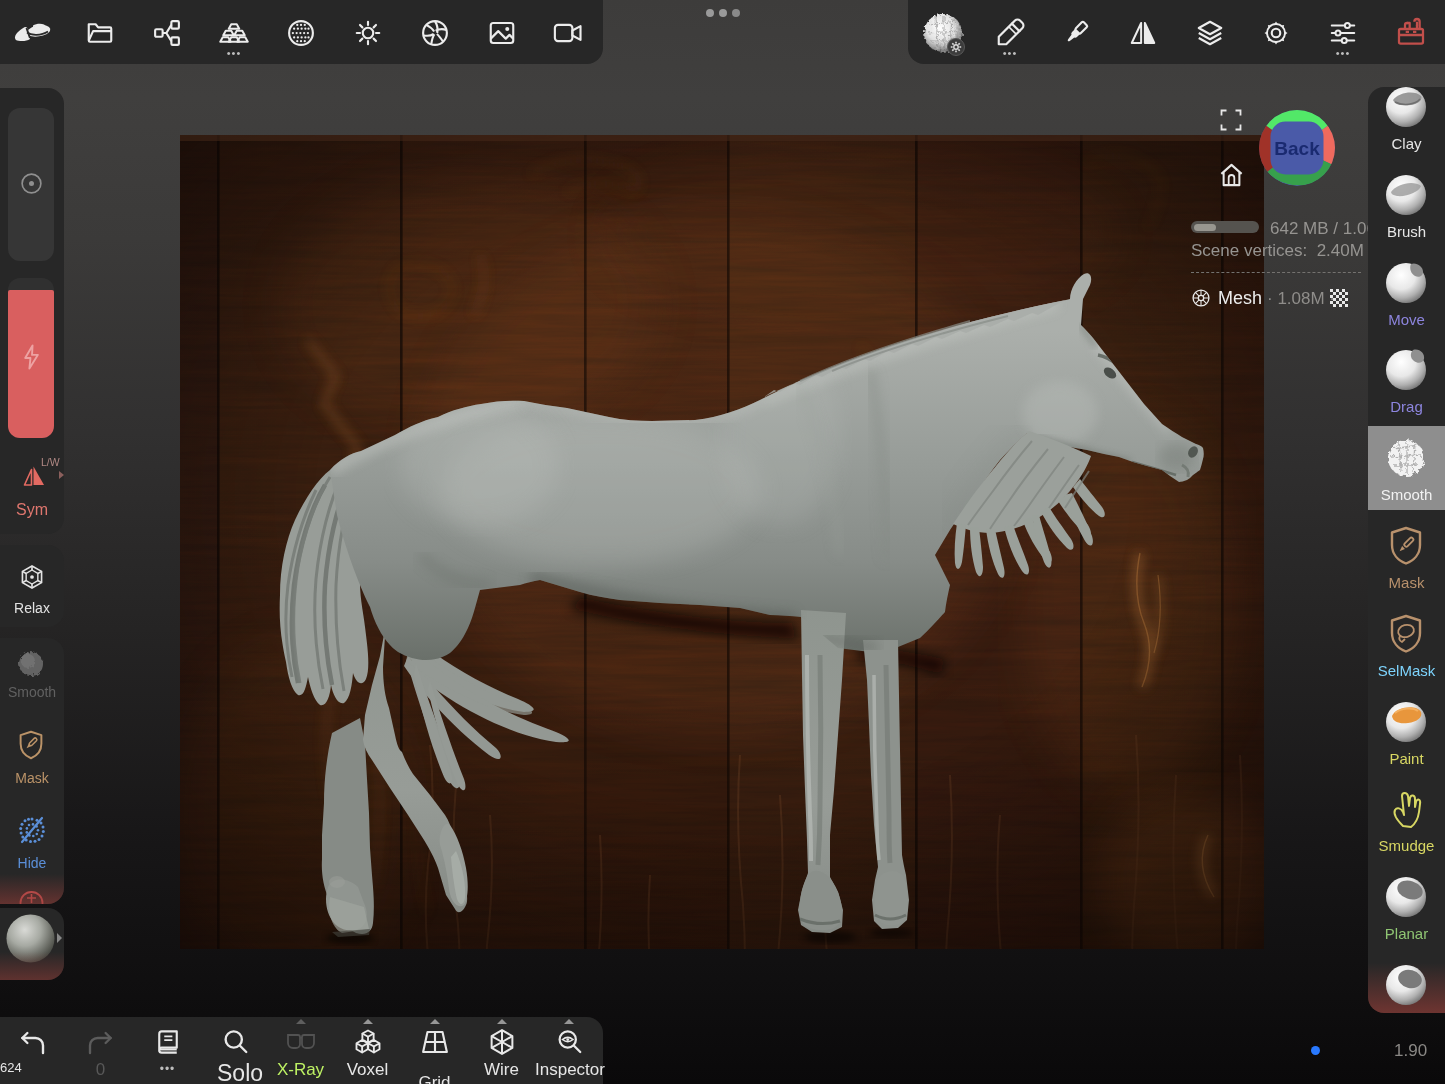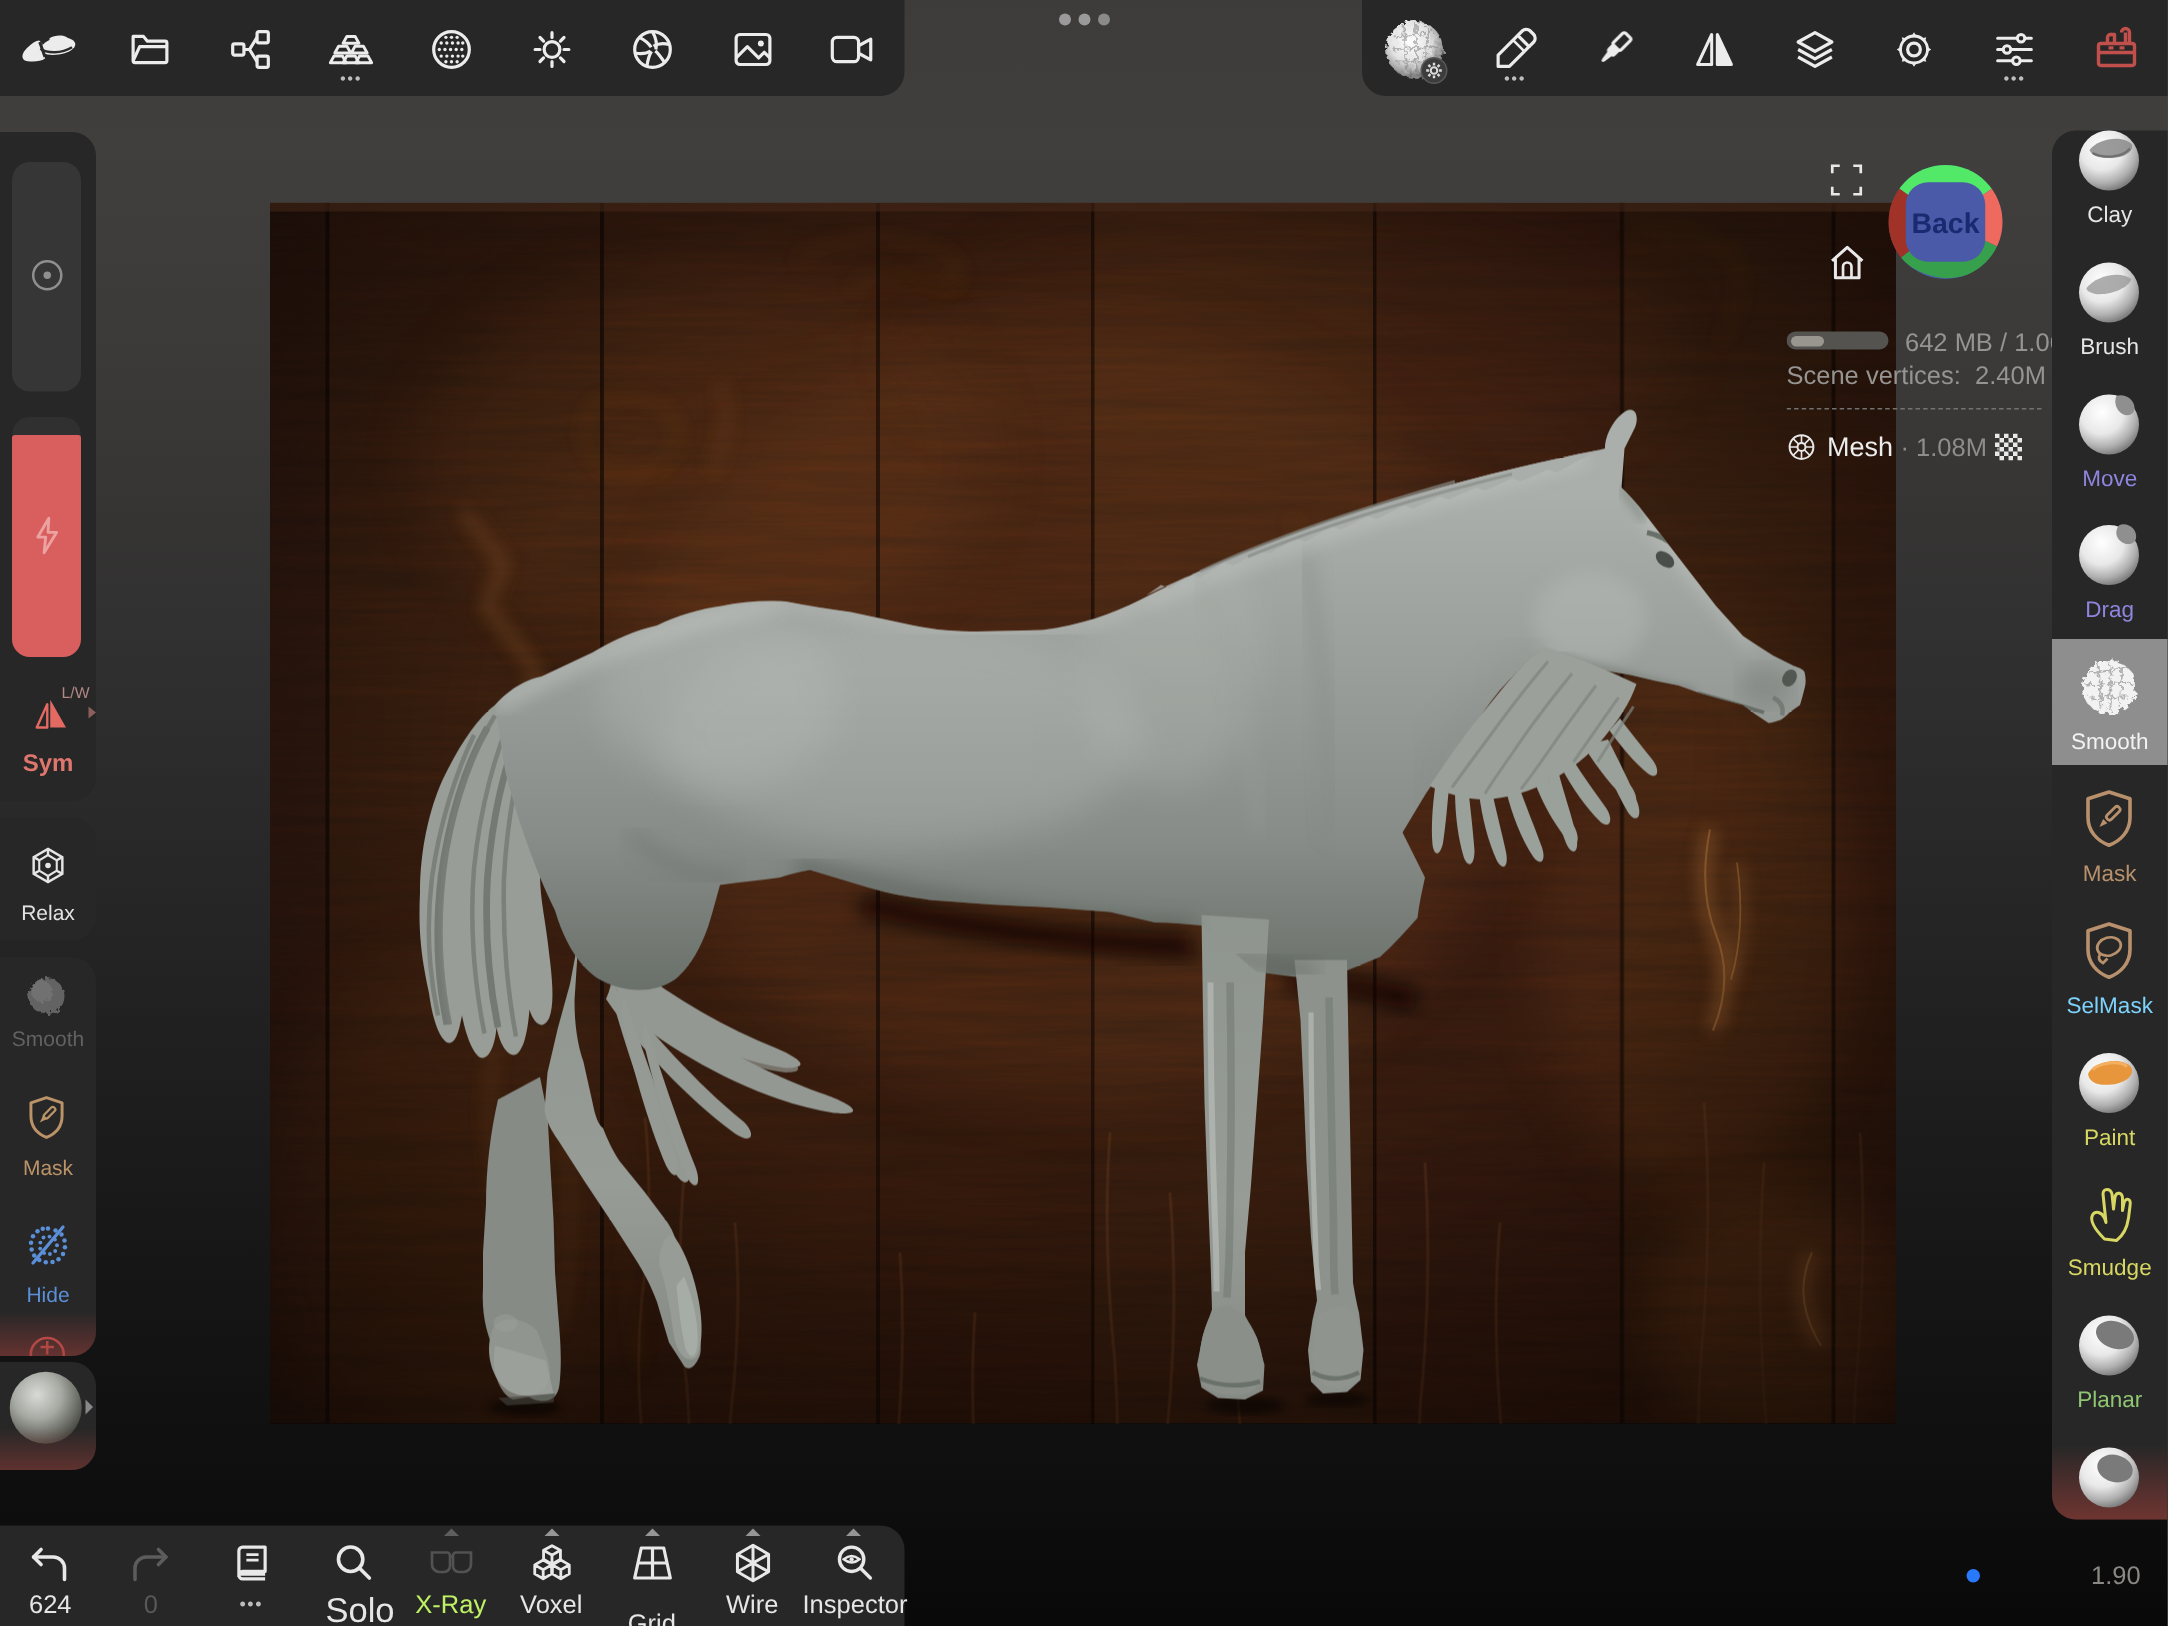--- a/index.html
+++ b/index.html
@@ -462,21 +462,21 @@
   <div class="abs" style="left:8px;top:278px;width:46px;height:160px;background:#303030;border-radius:12px;"></div>
   <div class="abs" style="left:8px;top:290px;width:46px;height:148px;background:#d95f5f;border-radius:2px 2px 12px 12px;"></div>
   <svg class="abs" style="left:21px;top:344px" width="21" height="26" viewBox="0 0 20 24">
     <path d="M11,1 L4,13 H9 L8,23 L16,10 H10.5 Z" fill="none" stroke="#eda2a2" stroke-width="1.8" stroke-linejoin="round"></path>
   </svg>
   <svg class="abs" style="left:21px;top:463px" width="25" height="25" viewBox="0 0 25 25">
     <path d="M10.5,6.5 L10.5,22 L3.5,22 Z" fill="none" stroke="#e36a62" stroke-width="1.6" stroke-linejoin="round"></path>
     <path d="M12.5,3.5 L12.5,22 L23,22 Z" fill="#e36a62"></path>
   </svg>
   <div class="abs" style="left:41px;top:456px;color:#b08884;font-size:10.5px;">L/W</div>
-  <div class="abs" style="left:0px;top:501px;width:64px;text-align:center;color:#df766e;font-size:16px;font-weight:bold;">Sym</div>
+  <div class="abs" style="left:0px;top:501px;width:64px;text-align:center;color:#df766e;font-size:16px;">Sym</div>
   <div class="abs" style="left:59px;top:471px;width:0;height:0;border-left:5px solid #8a5f5c;border-top:4px solid transparent;border-bottom:4px solid transparent;"></div>
   <svg class="abs" style="left:18px;top:563px" width="28" height="28" viewBox="0 0 24 24" fill="none" stroke="#e4e4e4" stroke-width="1.4">
     <path d="M12,2.5 L20.2,7.2 V16.8 L12,21.5 L3.8,16.8 V7.2 Z"></path>
     <path d="M12,6 L17,9 V15 L12,18 L7,15 V9 Z" stroke-width="1.2"></path>
     <path d="M12,2.5 V6 M20.2,7.2 L17,9 M20.2,16.8 L17,15 M12,21.5 V18 M3.8,16.8 L7,15 M3.8,7.2 L7,9"></path>
     <circle cx="12" cy="12" r="1.6" fill="#e4e4e4" stroke="none"></circle>
   </svg>
   <div class="abs" style="left:0px;top:600px;width:64px;text-align:center;color:#e2e2e2;font-size:14px;">Relax</div>
   <svg class="abs" style="left:15px;top:648px" width="32" height="32" viewBox="0 0 32 32">
     <circle cx="16" cy="16" r="12" fill="#646464" filter="url(#rough)"></circle>
@@ -630,21 +630,21 @@
   <div class="abs" style="z-index:4;left:1368px;top:925px;width:77px;text-align:center;color:#8fc573;font-size:15px;">Planar</div>
   <svg class="abs" style="z-index:4;left:1383px;top:962px" width="46" height="46" viewBox="0 0 46 46">
       <circle cx="23" cy="23" r="20" fill="url(#tsph)"></circle>
       <ellipse cx="27" cy="17" rx="12" ry="9" fill="#7a7a7a" transform="rotate(15 27 17)"></ellipse>
     </svg>
 
   <svg class="abs" style="left:18px;top:1028px" width="30" height="30" viewBox="0 0 24 24" fill="none" stroke="#e8e8e8" stroke-width="1.9" stroke-linecap="round" stroke-linejoin="round">
     <path d="M7.5,4 L3.5,8 L7.5,12"></path>
     <path d="M3.5,8 H14 a6,6 0 0 1 6,6 v6"></path>
   </svg>
-  <div class="abs" style="left:0px;top:1060px;width:67px;text-align:center;color:#e6e6e6;font-size:17px;">624</div>
+  <div class="abs" style="left:0px;top:1060px;width:67px;text-align:left;color:#e6e6e6;font-size:13px;">624</div>
   <svg class="abs" style="left:85px;top:1028px" width="30" height="30" viewBox="0 0 24 24" fill="none" stroke="#5c5c5c" stroke-width="1.9" stroke-linecap="round" stroke-linejoin="round">
     <path d="M16.5,4 L20.5,8 L16.5,12"></path>
     <path d="M20.5,8 H10 a6,6 0 0 0 -6,6 v6"></path>
   </svg>
   <div class="abs" style="left:67px;top:1060px;width:67px;text-align:center;color:#585858;font-size:17px;">0</div>
   <svg class="abs" style="left:153px;top:1027px" width="30" height="30" viewBox="0 0 24 24" fill="none" stroke="#e8e8e8" stroke-width="1.7" stroke-linejoin="round">
     <path d="M5,19.5 V5.5 a2,2 0 0 1 2,-2 H19 V16.5 H7 a2,2 0 0 0 -2,2 a2,2 0 0 0 2,2 H19"></path>
     <path d="M9,7.5 h6.5 M9,10.5 h6.5" stroke-width="1.5"></path>
     <path d="M5,18 H19" stroke-width="1.5"></path>
   </svg>

